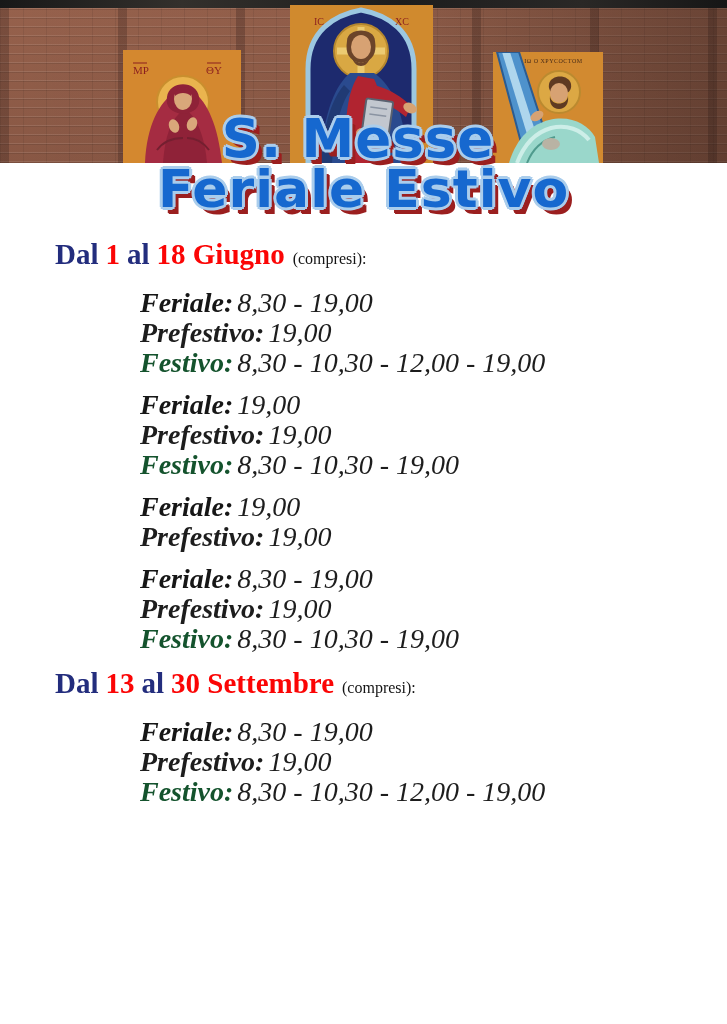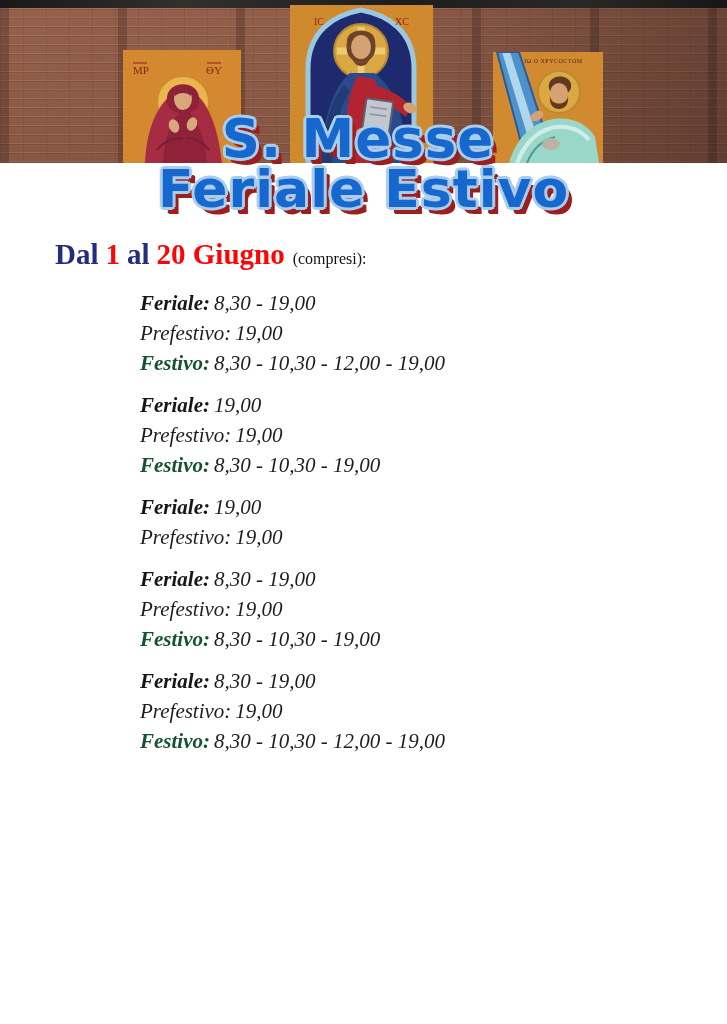--- a/index.html
+++ b/index.html
@@ -47,24 +47,24 @@
   .schedule{padding:25px 0 0 55px;}
   .period{margin:0 0 12px 0;}
   .period.last{margin-top:8px;}
   .period-heading{
     margin:0;font-size:29px;font-weight:700;line-height:34px;color:#232d7d;
   }
   .period-heading .word{margin-right:7px;}
   .red-date{color:#fb0505;}
   .compresi{font-size:16px;font-weight:400;color:#141414;margin-left:1px;}
   .rows{margin:12px 0 0 85px;}
-  .row{margin:0;font-size:21px;font-style:italic;line-height:30px;color:#1d1d1d;white-space:pre-wrap;}
+  .row{margin:0;font-size:28px;font-style:italic;line-height:30px;color:#1d1d1d;white-space:pre-wrap;}
   .lbl{margin-right:4px;}
   .lbl-bold{font-weight:700;color:#161616;}
-  .lbl-plain{font-weight:400;color:#1d1d1d;}
+  .lbl-plain{font-weight:700;color:#1d1d1d;}
   .lbl-red{font-weight:700;color:#14532d;}
 </style>
 </head>
 <body>
 
 <div class="page">
 
   <div class="top-strip"></div>
   <div class="photo">
 
@@ -128,21 +128,21 @@
       <ellipse cx="58" cy="92" rx="9" ry="6" fill="#b9b3a4"></ellipse>
     </svg>
 
   </div>
   <div class="big-title title1">S. Messe</div>
   <div class="big-title title2">Feriale Estivo</div>
 
   <div class="schedule">
 
     <section class="period">
-      <h2 class="period-heading"><span class="word">Dal</span><span class="word red-date">1</span><span class="word">al</span><span class="word red-date">20 Giugno</span><span class="compresi">(compresi):</span></h2>
+      <h2 class="period-heading"><span class="word">Dal</span><span class="word red-date">1</span><span class="word">al</span><span class="word red-date">18 Giugno</span><span class="compresi">(compresi):</span></h2>
       <div class="rows">
         <p class="row"><span class="lbl lbl-bold">Feriale:</span><span class="times">8,30 - 19,00</span></p>
         <p class="row"><span class="lbl lbl-plain">Prefestivo:</span><span class="times">19,00</span></p>
         <p class="row"><span class="lbl lbl-red">Festivo:</span><span class="times">8,30 - 10,30 - 12,00 - 19,00</span></p>
       </div>
     </section>
 
     <section class="period">
       <div class="rows">
         <p class="row"><span class="lbl lbl-bold">Feriale:</span><span class="times">19,00</span></p>
@@ -160,20 +160,21 @@
 
     <section class="period">
       <div class="rows">
         <p class="row"><span class="lbl lbl-bold">Feriale:</span><span class="times">8,30 - 19,00</span></p>
         <p class="row"><span class="lbl lbl-plain">Prefestivo:</span><span class="times">19,00</span></p>
         <p class="row"><span class="lbl lbl-red">Festivo:</span><span class="times">8,30 - 10,30 - 19,00</span></p>
       </div>
     </section>
 
     <section class="period last">
+      <h2 class="period-heading"><span class="word">Dal</span><span class="word red-date">13</span><span class="word">al</span><span class="word red-date">30 Settembre</span><span class="compresi">(compresi):</span></h2>
       <div class="rows">
         <p class="row"><span class="lbl lbl-bold">Feriale:</span><span class="times">8,30 - 19,00</span></p>
         <p class="row"><span class="lbl lbl-plain">Prefestivo:</span><span class="times">19,00</span></p>
         <p class="row"><span class="lbl lbl-red">Festivo:</span><span class="times">8,30 - 10,30 - 12,00 - 19,00</span></p>
       </div>
     </section>
 
   </div>
 </div>
 

